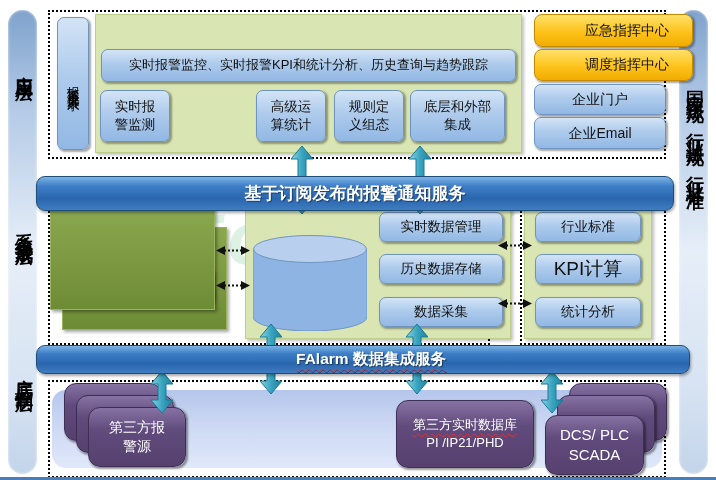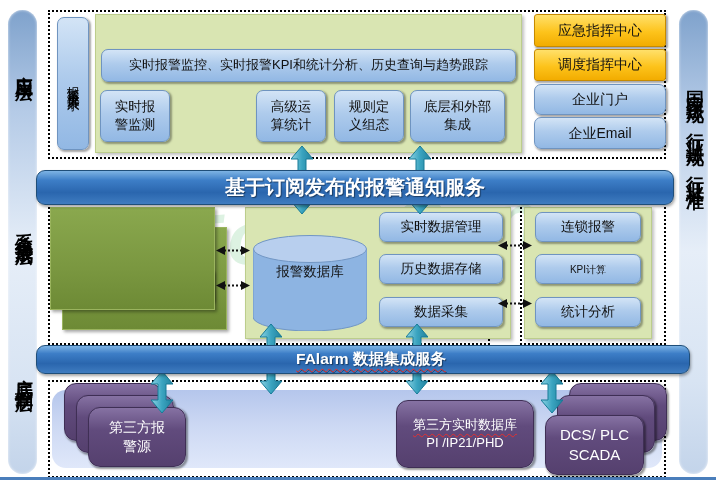--- a/index.html
+++ b/index.html
@@ -17,22 +17,22 @@
   
   .green-panel{background:#d9e5b2;border:1px solid #bccd8c;box-shadow:2px 2px 3px rgba(0,0,0,.25);z-index:1;}
   .lavender-panel{background:linear-gradient(180deg,#b5c6ec 0%,#ccd8f3 45%,#e0e8fa 100%);
                   border-radius:14px;z-index:1;}
   
   .blue-box{background:linear-gradient(180deg,#d3e4f6 0%,#aecbec 45%,#92b8e4 100%);
             border:1px solid #6f94c0;border-radius:7px;box-shadow:1.5px 1.5px 2px rgba(0,0,0,.35);
             display:flex;align-items:center;justify-content:center;text-align:center;
             white-space:pre-line;line-height:1.3;z-index:2;}
   .orange-box{background:linear-gradient(180deg,#ffe06a 0%,#fdc31b 55%,#f2ac00 100%);
-            border:1px solid #c68a00;border-radius:3px;box-shadow:1.5px 1.5px 2px rgba(0,0,0,.35);
-            display:flex;align-items:center;justify-content:center;z-index:2;}
+            border:1px solid #c68a00;border-radius:8px;box-shadow:1.5px 1.5px 2px rgba(0,0,0,.35);
+            display:flex;align-items:center;justify-content:center;z-index:2;padding-left:27px;}
   .olive-box{background:linear-gradient(180deg,#8aa84e 0%,#7a9740 60%,#6d8a35 100%);
             border:1px solid #9ab45e;box-shadow:2px 2px 3px rgba(0,0,0,.35);z-index:2;}
   .purple-box{background:linear-gradient(180deg,#8672a3 0%,#614b7d 38%,#55406e 100%);
             border:1px solid #3f2f55;border-radius:12px;box-shadow:1.5px 1.5px 2px rgba(0,0,0,.4);
             color:#fff;display:flex;align-items:center;justify-content:center;text-align:center;
             white-space:pre-line;line-height:1.35;z-index:4;}
   .purple-back{z-index:3;}
   
   .bar{background:linear-gradient(180deg,#7db3e4 0%,#3d7ec7 28%,#2a66ae 65%,#3f7cc0 100%);
        border:1px solid #1f4e79;border-radius:9px;color:#fff;font-weight:bold;
@@ -87,21 +87,21 @@
   <div class="abs blue-box" style="left:334px;top:90px;width:68px;height:50px;font-size:13.5px;">规则定
 义组态</div>
   <div class="abs blue-box" style="left:410px;top:90px;width:93px;height:50px;font-size:13.5px;">底层和外部
 集成</div>
 
   <div class="abs orange-box" style="left:534px;top:14px;width:130px;height:31px;font-size:14px;">应急指挥中心</div>
   <div class="abs orange-box" style="left:534px;top:49px;width:130px;height:30px;font-size:14px;">调度指挥中心</div>
   <div class="abs blue-box" style="left:534px;top:84px;width:130px;height:29px;font-size:14px;">企业门户</div>
   <div class="abs blue-box" style="left:534px;top:117px;width:130px;height:30px;font-size:14px;">企业Email</div>
 
-  <div class="abs bar" style="left:36px;top:170px;width:636px;height:33px;font-size:20px;">
+  <div class="abs bar" style="left:36px;top:176px;width:636px;height:33px;font-size:17px;">
     <span>基于订阅发布的报警通知服务</span>
   </div>
 
   <svg class="abs arrow" style="left:291px;top:146px;" width="22" height="68">
     <polygon points="11,0 22,13 15,13 15,55 22,55 11,68 0,55 7,55 7,13 0,13" fill="url(#tg)" stroke="#177b97" stroke-width="1"></polygon>
     </svg>
   <svg class="abs arrow" style="left:409px;top:146px;" width="22" height="68">
     <polygon points="11,0 22,13 15,13 15,55 22,55 11,68 0,55 7,55 7,13 0,13" fill="url(#tg)" stroke="#177b97" stroke-width="1"></polygon>
     </svg>
 
@@ -112,29 +112,28 @@
   <div class="abs olive-box" style="left:62px;top:227px;width:163px;height:101px;">
     <div class="abs center" style="left:0;top:12px;width:163px;height:18px;font-size:13.5px;">可视化报警规则配置</div>
   </div>
   <div class="abs blue-box" style="left:76px;top:267px;width:136px;height:36px;font-size:14px;">规则调度引擎</div>
 
   <div class="abs green-panel" style="left:245px;top:207px;width:264px;height:130px;"></div>
   <svg class="abs" style="left:253px;top:235px;z-index:2;" width="114" height="96">
     <path d="M0,14 V82 a57,14 0 0 0 114,0 V14" fill="#8db4e2" stroke="#7196c4" stroke-width="1"></path>
     <ellipse cx="57" cy="14" rx="56.5" ry="13.5" fill="#b8cfee" stroke="#7196c4" stroke-width="1"></ellipse>
   </svg>
-  <div class="abs center" style="left:253px;top:262px;width:114px;height:20px;font-size:13.5px;z-index:3;">报警数据库</div>
 
   <div class="abs blue-box" style="left:379px;top:212px;width:122px;height:28px;font-size:13.5px;">实时数据管理</div>
   <div class="abs blue-box" style="left:379px;top:254px;width:122px;height:28px;font-size:13.5px;">历史数据存储</div>
   <div class="abs blue-box" style="left:379px;top:297px;width:122px;height:28px;font-size:13.5px;">数据采集</div>
 
   <div class="abs green-panel" style="left:524px;top:207px;width:126px;height:130px;"></div>
-  <div class="abs blue-box" style="left:535px;top:212px;width:104px;height:28px;font-size:13.5px;">连锁报警</div>
-  <div class="abs blue-box" style="left:535px;top:254px;width:104px;height:28px;font-size:10px;">KPI计算</div>
+  <div class="abs blue-box" style="left:535px;top:212px;width:104px;height:28px;font-size:13.5px;">行业标准</div>
+  <div class="abs blue-box" style="left:535px;top:254px;width:104px;height:28px;font-size:19px;">KPI计算</div>
   <div class="abs blue-box" style="left:535px;top:297px;width:104px;height:28px;font-size:13.5px;">统计分析</div>
 
   <svg class="abs minarrow" style="left:216px;top:244px;" width="34" height="13">
     <line x1="8" y1="6.5" x2="26" y2="6.5" stroke="#111" stroke-width="2" stroke-dasharray="2 2"></line>
     <polygon points="0,6.5 9,2 9,11" fill="#111"></polygon>
       <polygon points="34,6.5 25,2 25,11" fill="#111"></polygon>
     </svg>
   <svg class="abs minarrow" style="left:216px;top:279px;" width="34" height="13">
     <line x1="8" y1="6.5" x2="26" y2="6.5" stroke="#111" stroke-width="2" stroke-dasharray="2 2"></line>
     <polygon points="0,6.5 9,2 9,11" fill="#111"></polygon>

